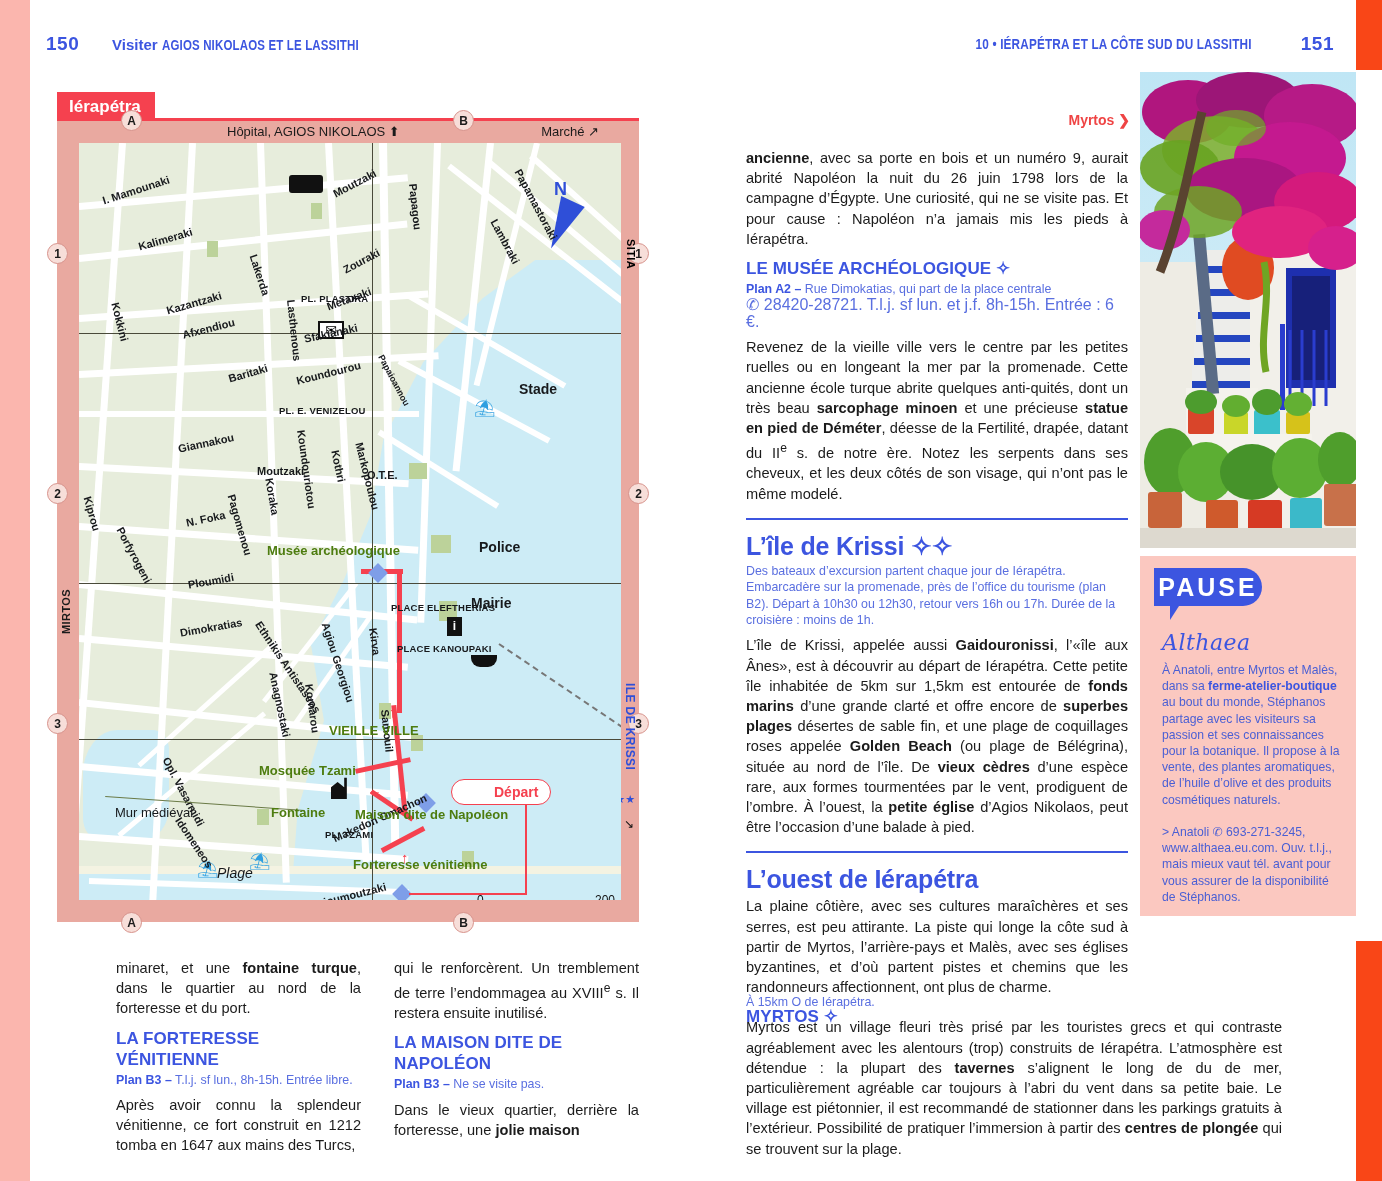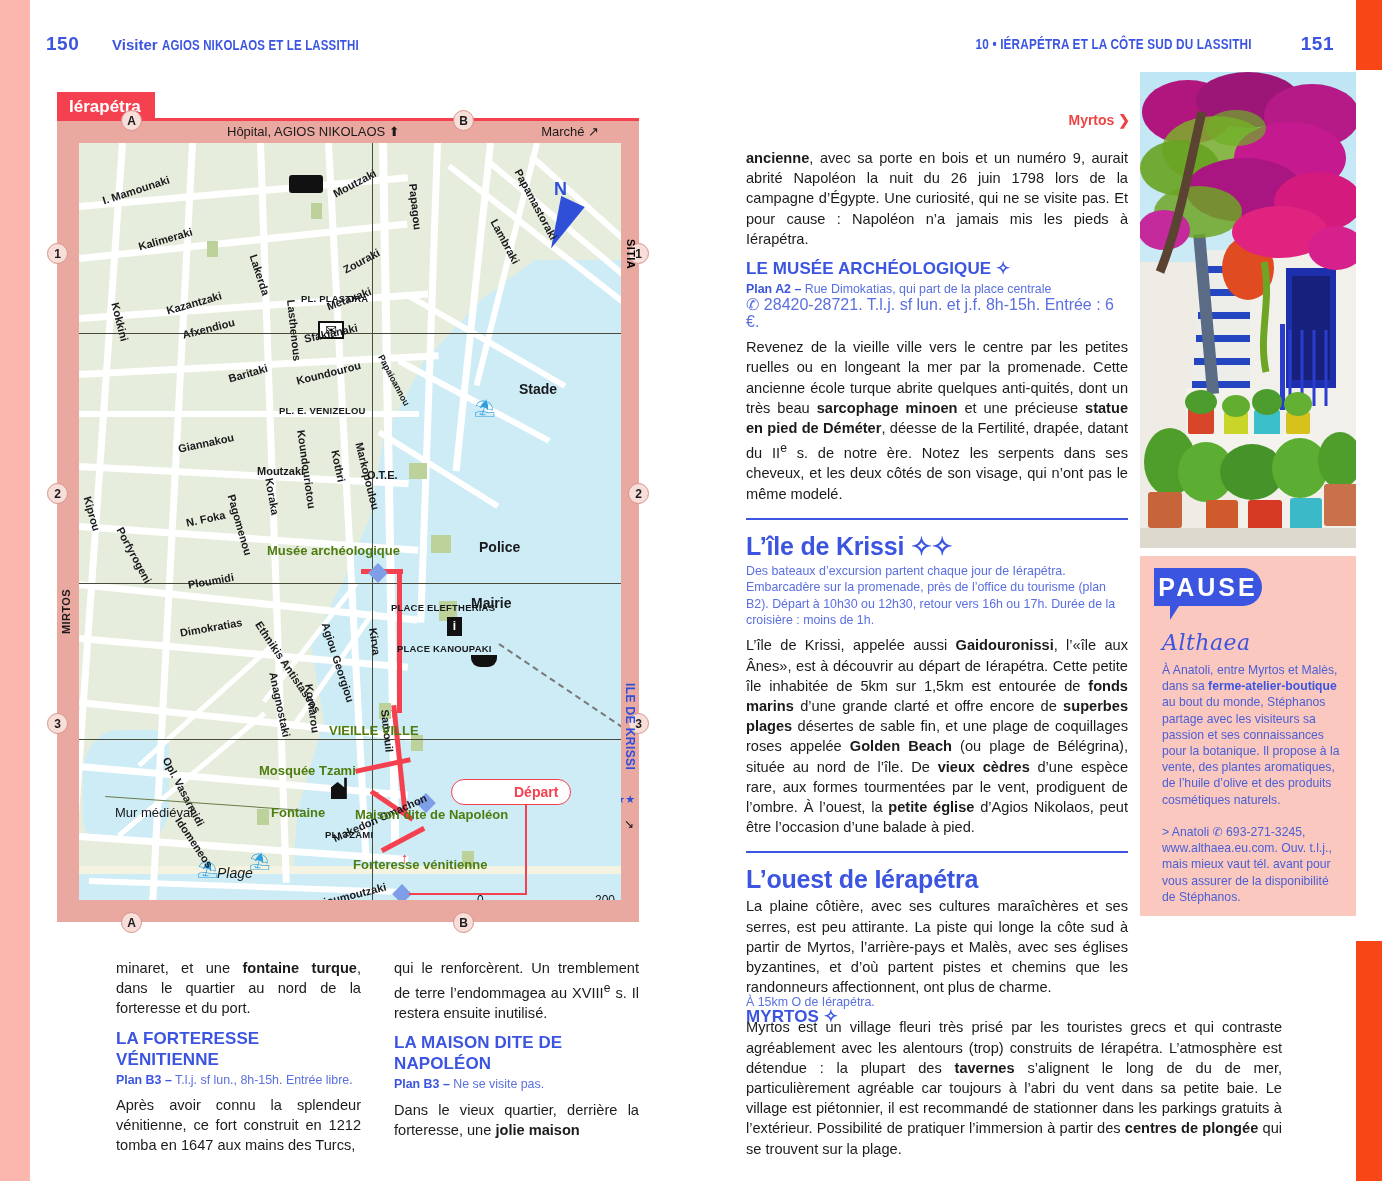--- a/index.html
+++ b/index.html
@@ -110,21 +110,21 @@
     position: absolute; font-size: 13px; color: #1b1b1b; white-space: nowrap;
   }
   .edge-side-label {
     position: absolute; font-size: 11px; font-weight: bold; white-space: nowrap;
     letter-spacing: .4px;
   }
   
   .route { position: absolute; background: #f5414f; }
   .depart-pill {
     position: absolute; display: flex; align-items: flex-end; height: 26px;
-    border: 1.5px solid #f5414f; border-radius: 13px; background: #fff; overflow: hidden; gap: 20px;
+    border: 1.5px solid #f5414f; border-radius: 13px; background: #fff; overflow: hidden;
   }
   .depart-pill .sw { width: 34px; background: #f5414f; }
   .depart-pill .tx {
     padding: 0 12px 0 8px; color: #f5414f; font-size: 14px; font-weight: 600;
     line-height: 23px;
   }
   .scale-txt { position: absolute; font-size: 12px; color: #111; }
   .poi-sq { position: absolute; width: 14px; height: 14px; background: #7e9ee8; transform: rotate(45deg); }
   .dashline { position: absolute; border-top: 2px dashed #777; }
 

